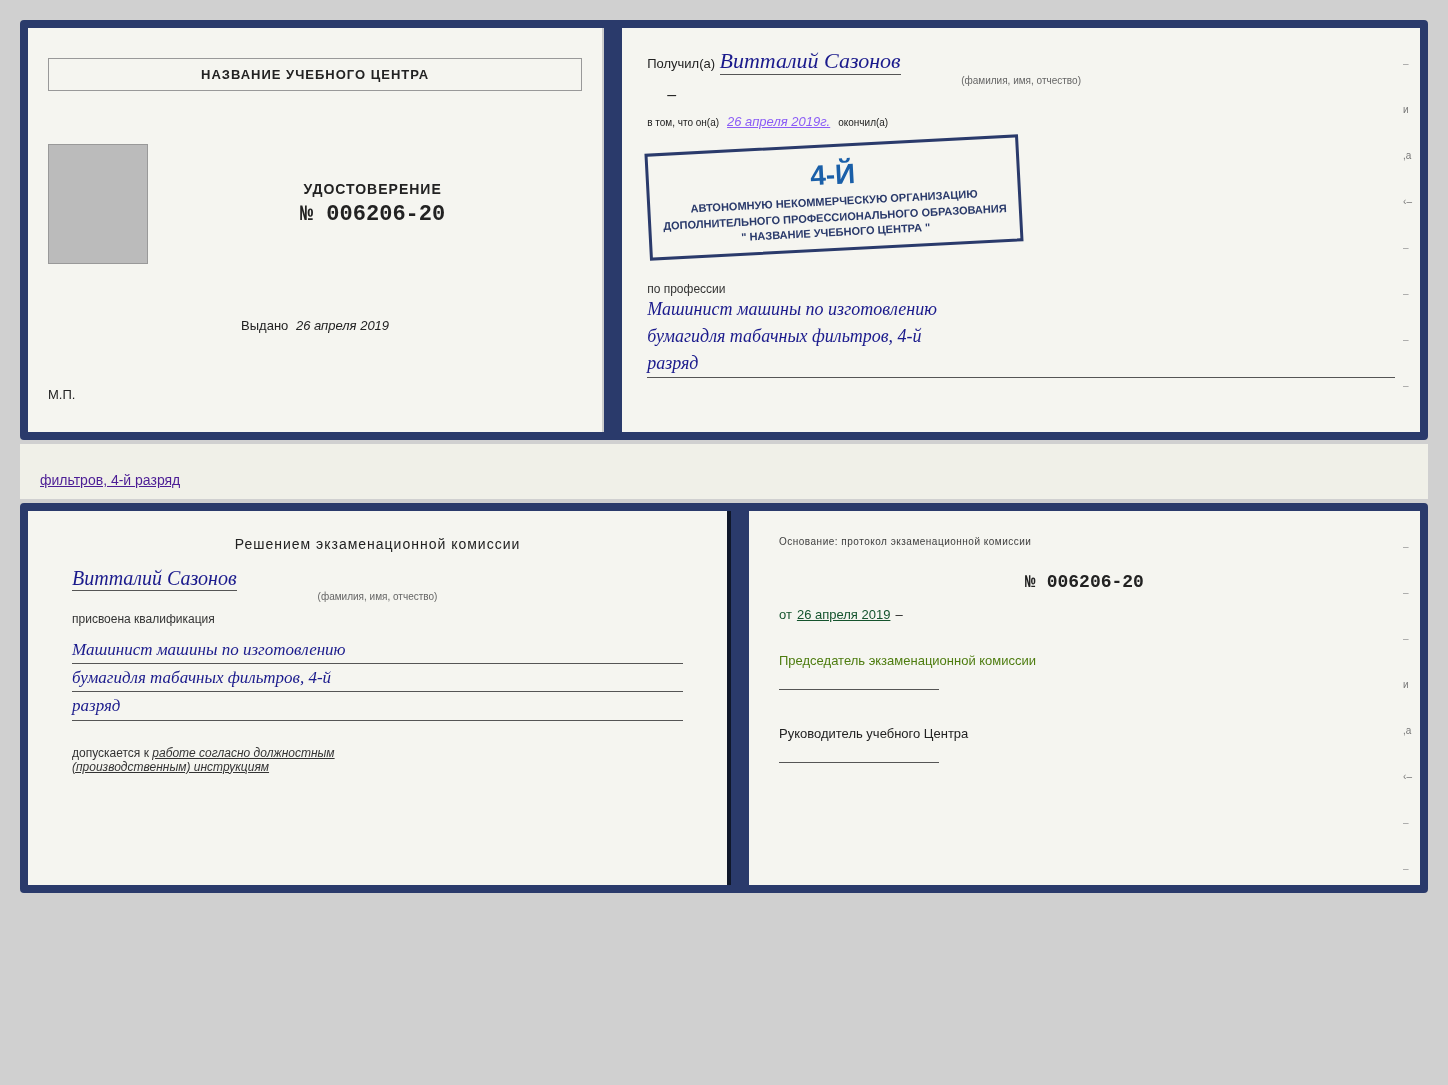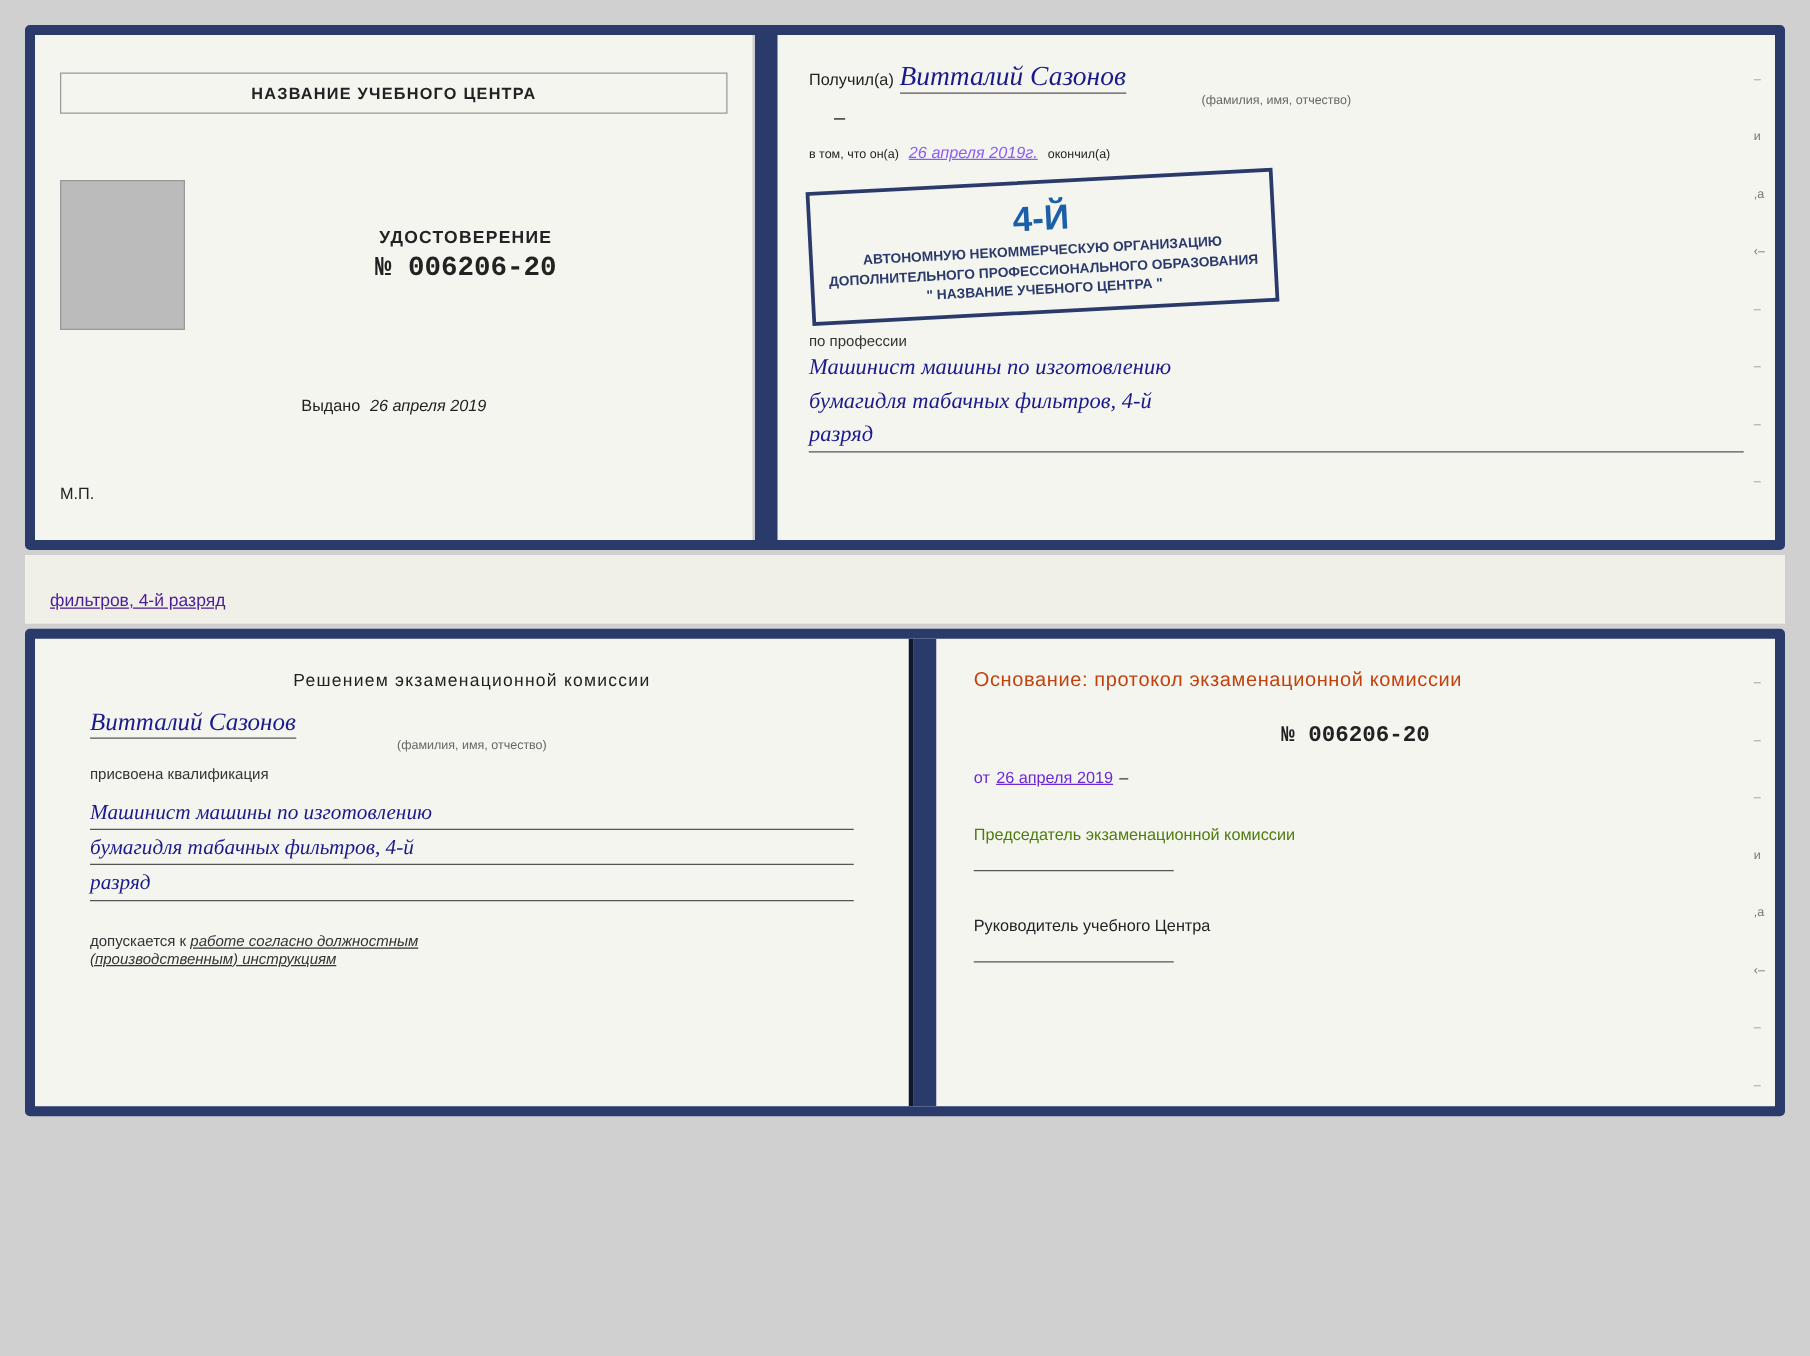--- a/index.html
+++ b/index.html
@@ -172,21 +172,21 @@
     .stamp-big-num {
       font-size: 28px;
       color: #1a5fa8;
       font-weight: bold;
       display: block;
     }
 
     .profession-label {
       font-size: 12px;
       color: #333;
-      margin-top: 0;
+      margin-top: 16px;
     }
 
     .profession-name {
       font-size: 18px;
       font-family: Georgia, serif;
       color: #1a1a8c;
       font-style: italic;
       border-bottom: 1px solid #555;
       line-height: 1.5;
     }
@@ -296,37 +296,37 @@
       margin-top: 15px;
     }
 
     .allowed-italic {
       font-style: italic;
       text-decoration: underline;
       color: #333;
     }
 
     .basis-title {
-      font-size: 16px;
-      color: #c2410c;
+      font-size: 10px;
+      color: #404040;
       letter-spacing: 0.5px;
     }
 
     .protocol-num {
       font-size: 18px;
       font-family: 'Courier New', monospace;
       font-weight: bold;
       color: #222;
       text-align: center;
       margin-top: 10px;
     }
 
     .from-date {
       font-size: 13px;
-      color: #6d28d9;
+      color: #14532d;
     }
 
     .chairman-label {
       font-size: 13px;
       color: #4d7c0f;
       margin-top: 15px;
       line-height: 1.4;
     }
 
     .signature-line {

